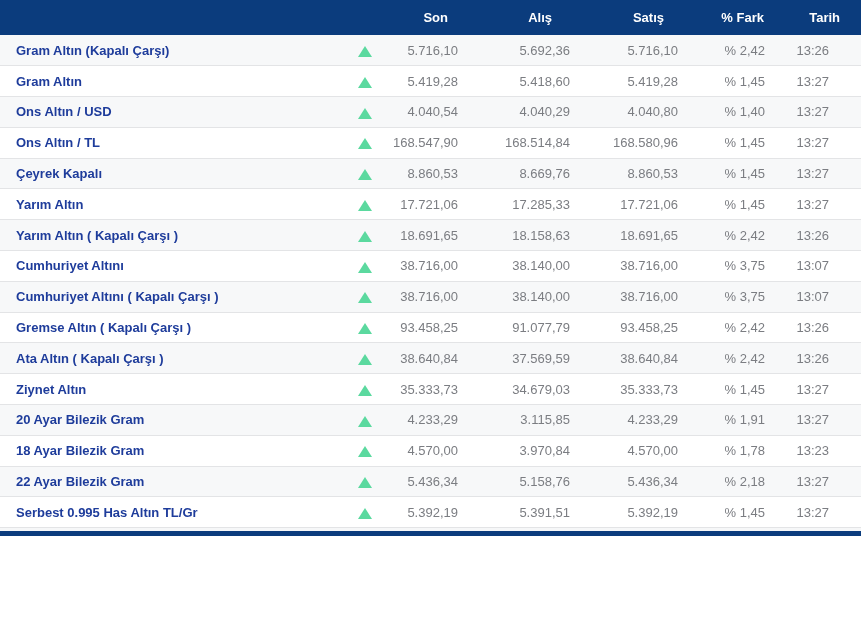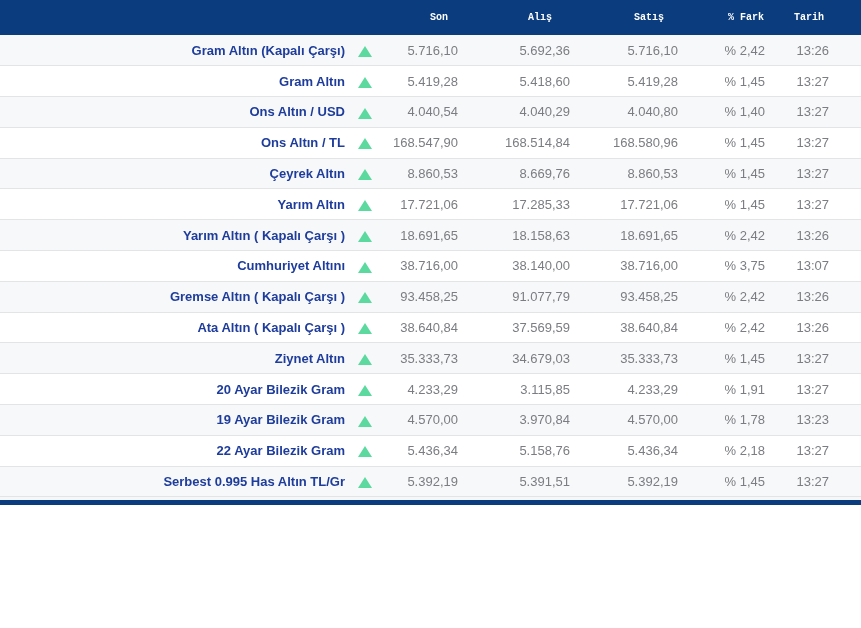--- a/index.html
+++ b/index.html
@@ -23,33 +23,33 @@
   table{border-collapse:collapse;table-layout:fixed;width:861px;}
   col.c-name{width:345px;}
   col.c-arrow{width:40px;}
   col.c-son{width:73px;}
   col.c-alis{width:112px;}
   col.c-satis{width:108px;}
   col.c-fark{width:87px;}
   col.c-tarih{width:96px;}
   thead tr{height:35px;background:var(--header-bg);}
   thead th{
-    color:var(--header-text);font-size:10px;font-weight:bold;
-    text-align:right;vertical-align:middle;padding:0;white-space:nowrap;font-family:Liberation Mono, monospace;
+    color:var(--header-text);font-size:13px;font-weight:bold;
+    text-align:right;vertical-align:middle;padding:0;white-space:nowrap;
   }
   th.h-son{padding-right:10px;}
   th.h-alis{padding-right:18px;}
   th.h-satis{padding-right:14px;}
   th.h-fark{padding-right:1px;}
-  th.h-tarih{padding-right:37px;}
+  th.h-tarih{padding-right:21px;}
   tbody tr{height:30.8px;background:var(--row-bg);border-bottom:1px solid var(--border-color);}
   tbody tr:nth-child(odd){background:var(--row-alt-bg);}
   td{padding:0;vertical-align:middle;font-size:13px;white-space:nowrap;overflow:hidden;}
   td.name{
-    padding-left:16px;text-align:right;
+    padding-left:16px;text-align:left;
     color:var(--label-color);font-weight:bold;
   }
   td.arrow{text-align:center;}
   .tri-up{
     display:inline-block;width:0;height:0;
     border-left:7px solid transparent;border-right:7px solid transparent;
     border-bottom:11px solid var(--arrow-color);
     vertical-align:middle;
   }
   td.num{color:var(--value-color);text-align:right;}
@@ -113,21 +113,21 @@
         <tr>
           <td class="name">Ons Altın / TL</td>
           <td class="arrow"><span class="tri-up"></span></td>
           <td class="num">168.547,90</td>
           <td class="num">168.514,84</td>
           <td class="num">168.580,96</td>
           <td class="num">% 1,45</td>
           <td class="num tarih">13:27</td>
         </tr>
         <tr>
-          <td class="name">Çeyrek Altın</td>
+          <td class="name">Çeyrek Kapalı</td>
           <td class="arrow"><span class="tri-up"></span></td>
           <td class="num">8.860,53</td>
           <td class="num">8.669,76</td>
           <td class="num">8.860,53</td>
           <td class="num">% 1,45</td>
           <td class="num tarih">13:27</td>
         </tr>
         <tr>
           <td class="name">Yarım Altın</td>
           <td class="arrow"><span class="tri-up"></span></td>
@@ -141,20 +141,29 @@
           <td class="name">Yarım Altın ( Kapalı Çarşı )</td>
           <td class="arrow"><span class="tri-up"></span></td>
           <td class="num">18.691,65</td>
           <td class="num">18.158,63</td>
           <td class="num">18.691,65</td>
           <td class="num">% 2,42</td>
           <td class="num tarih">13:26</td>
         </tr>
         <tr>
           <td class="name">Cumhuriyet Altını</td>
+          <td class="arrow"><span class="tri-up"></span></td>
+          <td class="num">38.716,00</td>
+          <td class="num">38.140,00</td>
+          <td class="num">38.716,00</td>
+          <td class="num">% 3,75</td>
+          <td class="num tarih">13:07</td>
+        </tr>
+        <tr>
+          <td class="name">Cumhuriyet Altını ( Kapalı Çarşı )</td>
           <td class="arrow"><span class="tri-up"></span></td>
           <td class="num">38.716,00</td>
           <td class="num">38.140,00</td>
           <td class="num">38.716,00</td>
           <td class="num">% 3,75</td>
           <td class="num tarih">13:07</td>
         </tr>
         <tr>
           <td class="name">Gremse Altın ( Kapalı Çarşı )</td>
           <td class="arrow"><span class="tri-up"></span></td>
@@ -185,21 +194,21 @@
         <tr>
           <td class="name">20 Ayar Bilezik Gram</td>
           <td class="arrow"><span class="tri-up"></span></td>
           <td class="num">4.233,29</td>
           <td class="num">3.115,85</td>
           <td class="num">4.233,29</td>
           <td class="num">% 1,91</td>
           <td class="num tarih">13:27</td>
         </tr>
         <tr>
-          <td class="name">19 Ayar Bilezik Gram</td>
+          <td class="name">18 Ayar Bilezik Gram</td>
           <td class="arrow"><span class="tri-up"></span></td>
           <td class="num">4.570,00</td>
           <td class="num">3.970,84</td>
           <td class="num">4.570,00</td>
           <td class="num">% 1,78</td>
           <td class="num tarih">13:23</td>
         </tr>
         <tr>
           <td class="name">22 Ayar Bilezik Gram</td>
           <td class="arrow"><span class="tri-up"></span></td>

